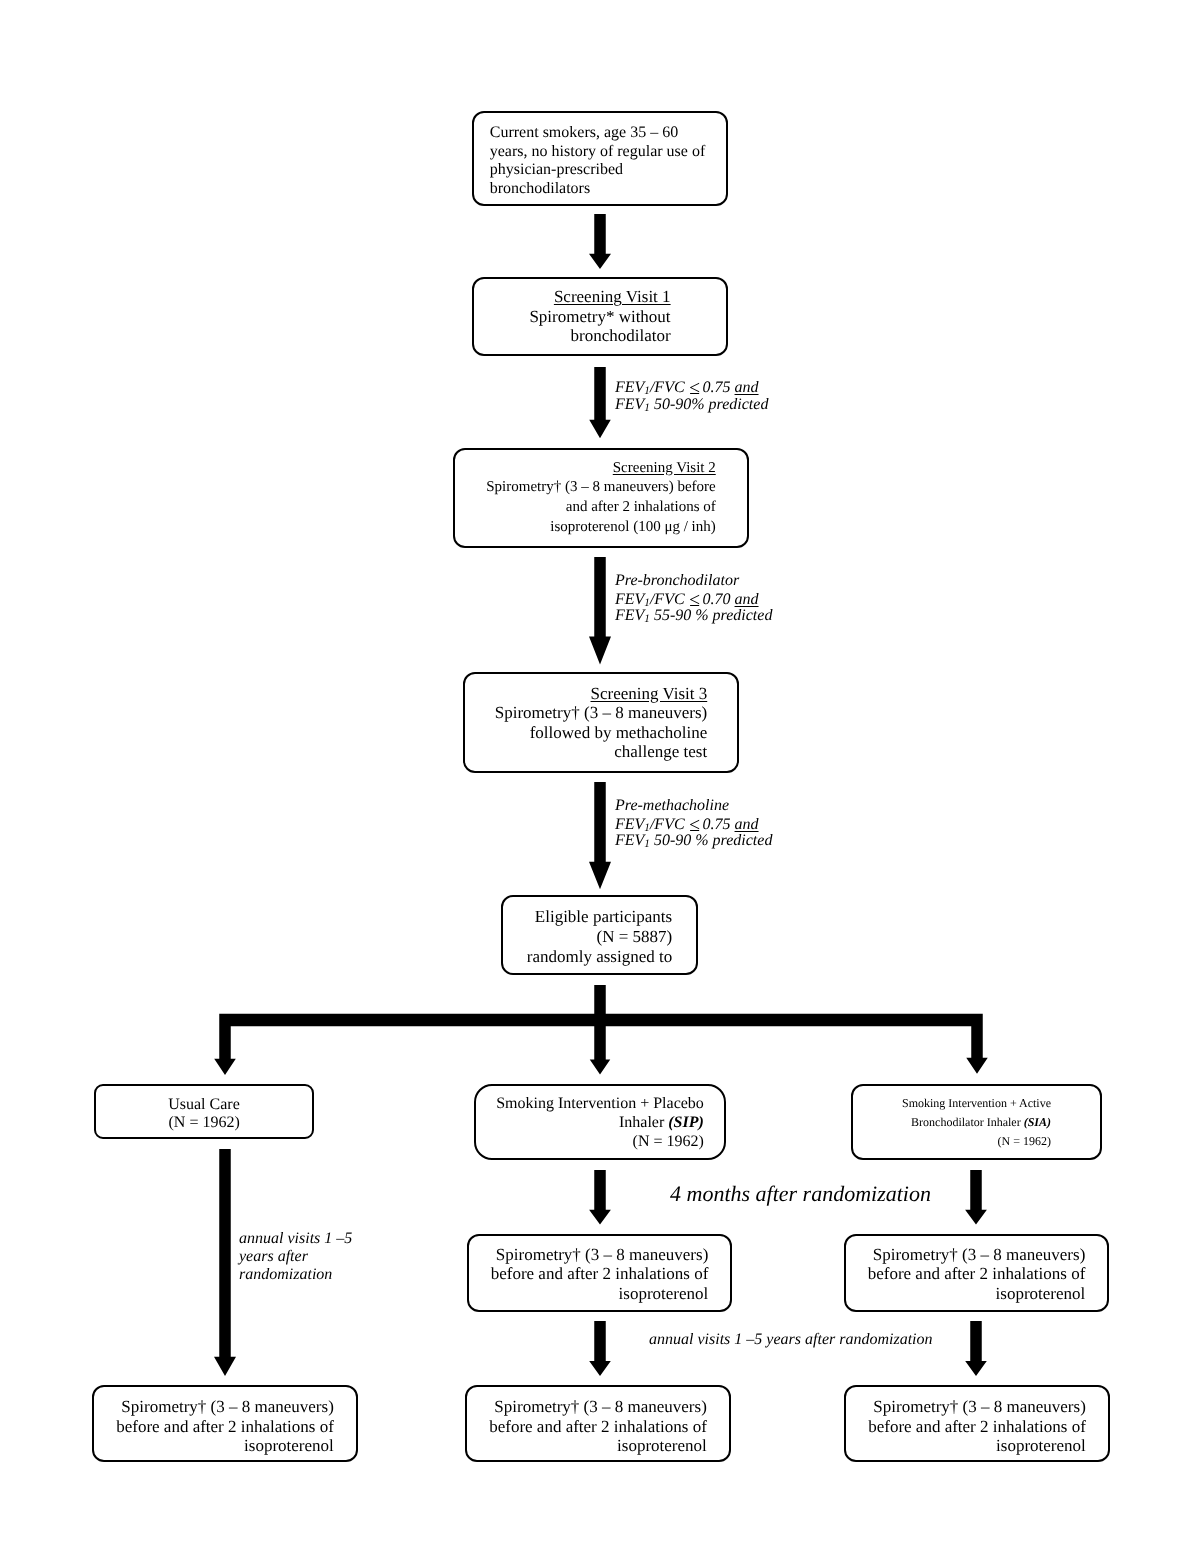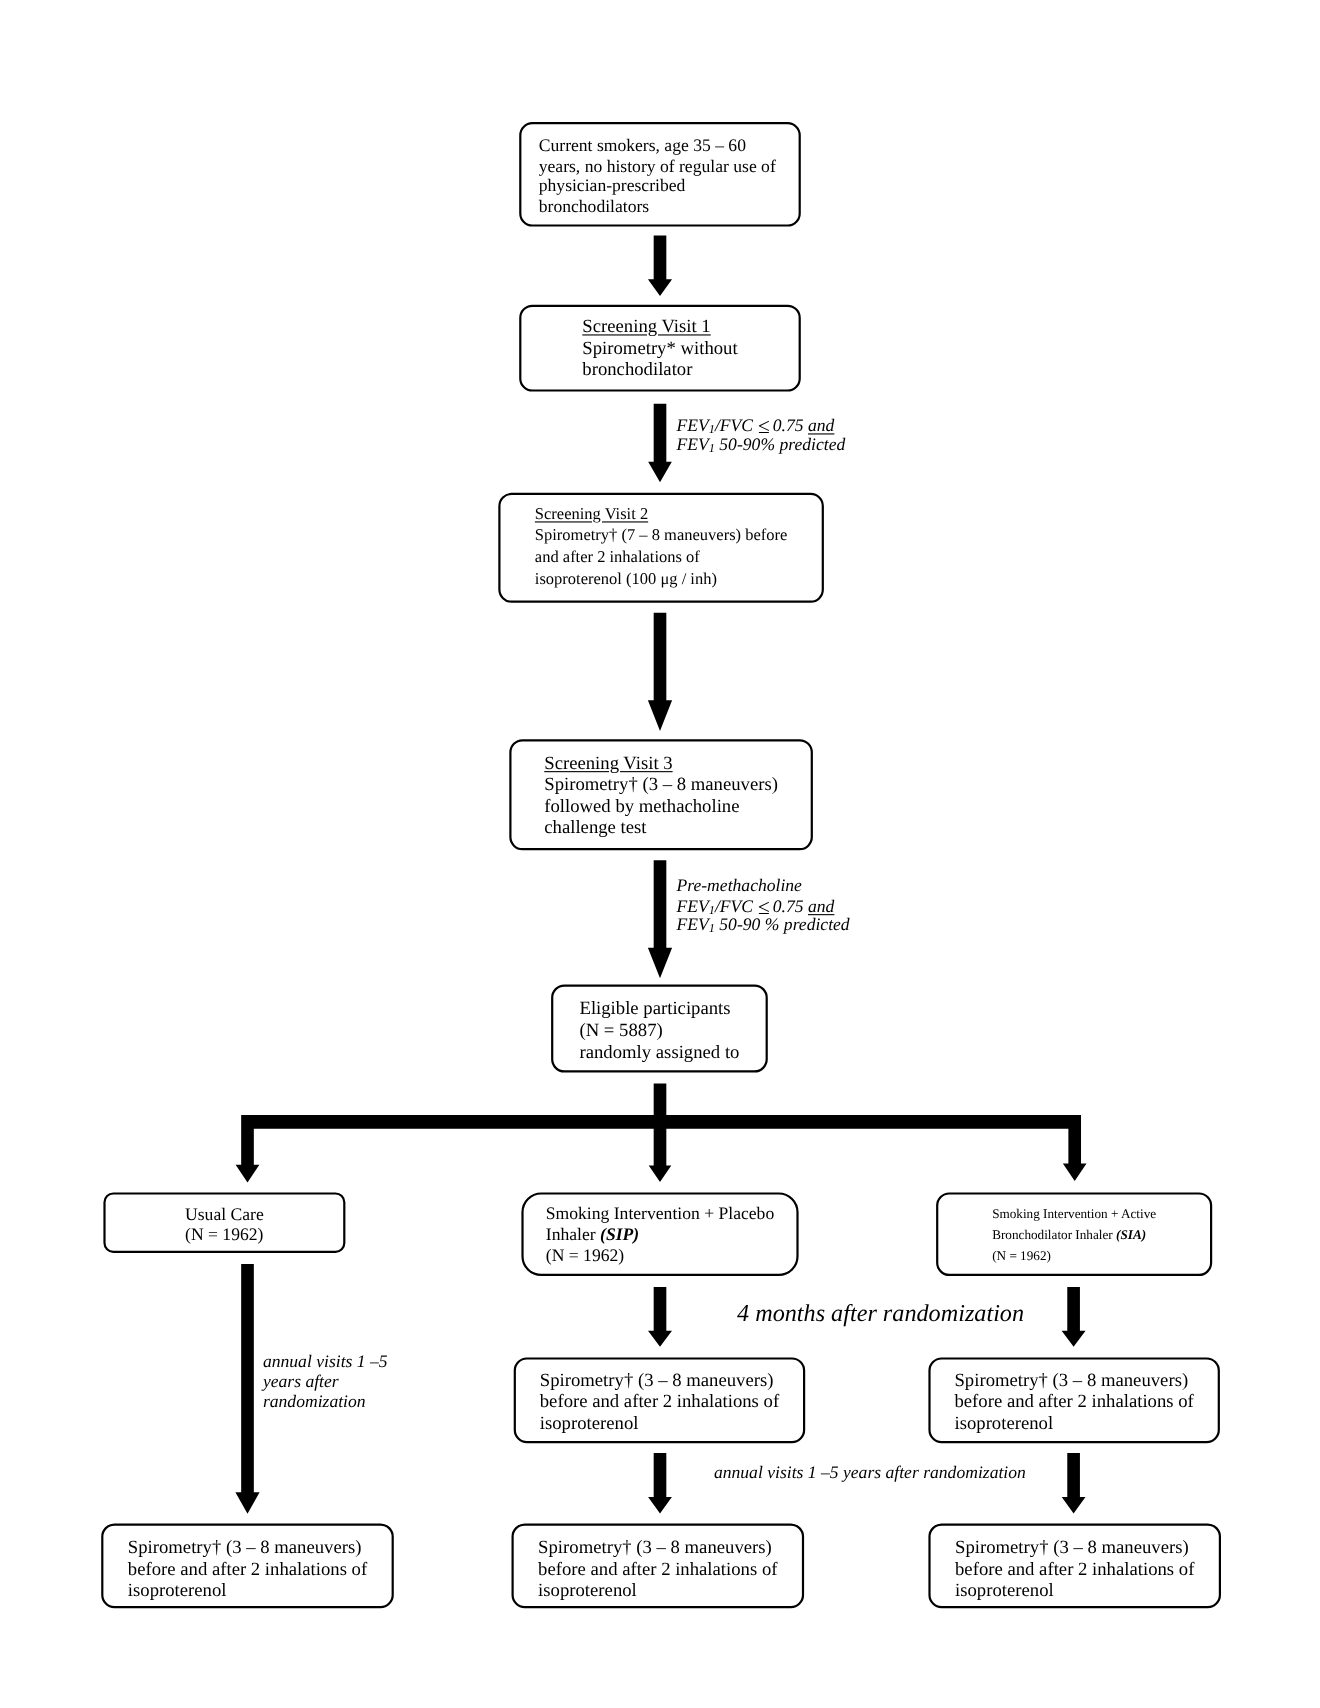--- a/index.html
+++ b/index.html
@@ -40,21 +40,21 @@
     border: 2px solid #000;
     border-radius: 9px;
     background: #fff;
     display: flex;
     align-items: center;
     justify-content: center;
   }
   .node .txt {
     font-size: 16px;
     line-height: 18.7px;
-    text-align: left;
+    text-align: right;
     white-space: nowrap;
     padding: 0 2px;
   }
   .node.left .txt { text-align: left; }
   .lbl {
     position: absolute;
     font-style: italic;
     font-size: 15px;
     white-space: nowrap;
   }
@@ -127,21 +127,21 @@
   <div class="node" style="left:472px;top:276.8px;width:256px;height:79.6px;border-radius:12px">
     <div class="txt" style="font-size:17px;line-height:19.5px">
       <span class="bln"><u>Screening Visit 1</u></span>
       <span class="bln">Spirometry* without</span>
       <span class="bln">bronchodilator</span>
     </div>
   </div>
   <div class="node" style="left:453px;top:447.5px;width:296px;height:100.9px;border-radius:12px">
     <div class="txt" style="font-size:15px;line-height:19.7px">
       <span class="bln"><u>Screening Visit 2</u></span>
-      <span class="bln">Spirometry† (7 – 8 maneuvers) before</span>
+      <span class="bln">Spirometry† (3 – 8 maneuvers) before</span>
       <span class="bln">and after 2 inhalations of</span>
       <span class="bln">isoproterenol (100 μg / inh)</span>
     </div>
   </div>
   <div class="node" style="left:463px;top:672px;width:276px;height:101.4px;border-radius:12px">
     <div class="txt" style="font-size:17px;line-height:19.6px">
       <span class="bln"><u>Screening Visit 3</u></span>
       <span class="bln">Spirometry† (3 – 8 maneuvers)</span>
       <span class="bln">followed by methacholine</span>
       <span class="bln">challenge test</span>
@@ -206,20 +206,25 @@
     <div class="txt" style="font-size:17px;line-height:19.6px;transform:translate(0px,2.5px)">
       <span class="bln">Spirometry† (3 – 8 maneuvers)</span>
       <span class="bln">before and after 2 inhalations of</span>
       <span class="bln">isoproterenol</span>
     </div>
   </div>
   <div class="lbl" style="left:615px;top:378px;font-size:16px">
     <span class="ln" style="height:17.6px;line-height:17.6px"><i>FEV<span class="sub">1</span>/FVC <span class="le">≤</span> 0.75 <u>and</u></i></span>
     <span class="ln" style="height:17.6px;line-height:17.6px"><i>FEV<span class="sub">1</span> 50-90% predicted</i></span>
   </div>
+  <div class="lbl" style="left:615px;top:572px;font-size:16px">
+    <span class="ln" style="height:17.6px;line-height:17.6px"><i>Pre-bronchodilator</i></span>
+    <span class="ln" style="height:17.6px;line-height:17.6px"><i>FEV<span class="sub">1</span>/FVC <span class="le">≤</span> 0.70 <u>and</u></i></span>
+    <span class="ln" style="height:17.6px;line-height:17.6px"><i>FEV<span class="sub">1</span> 55-90 % predicted</i></span>
+  </div>
   <div class="lbl" style="left:615px;top:797px;font-size:16px">
     <span class="ln" style="height:17.6px;line-height:17.6px"><i>Pre-methacholine</i></span>
     <span class="ln" style="height:17.6px;line-height:17.6px"><i>FEV<span class="sub">1</span>/FVC <span class="le">≤</span> 0.75 <u>and</u></i></span>
     <span class="ln" style="height:17.6px;line-height:17.6px"><i>FEV<span class="sub">1</span> 50-90 % predicted</i></span>
   </div>
   <div class="lbl" style="left:239px;top:1229.5px;font-size:16px">
     <span class="ln" style="height:18.4px;line-height:18.4px"><i>annual visits 1 –5</i></span>
     <span class="ln" style="height:18.4px;line-height:18.4px"><i>years after</i></span>
     <span class="ln" style="height:18.4px;line-height:18.4px"><i>randomization</i></span>
   </div>

